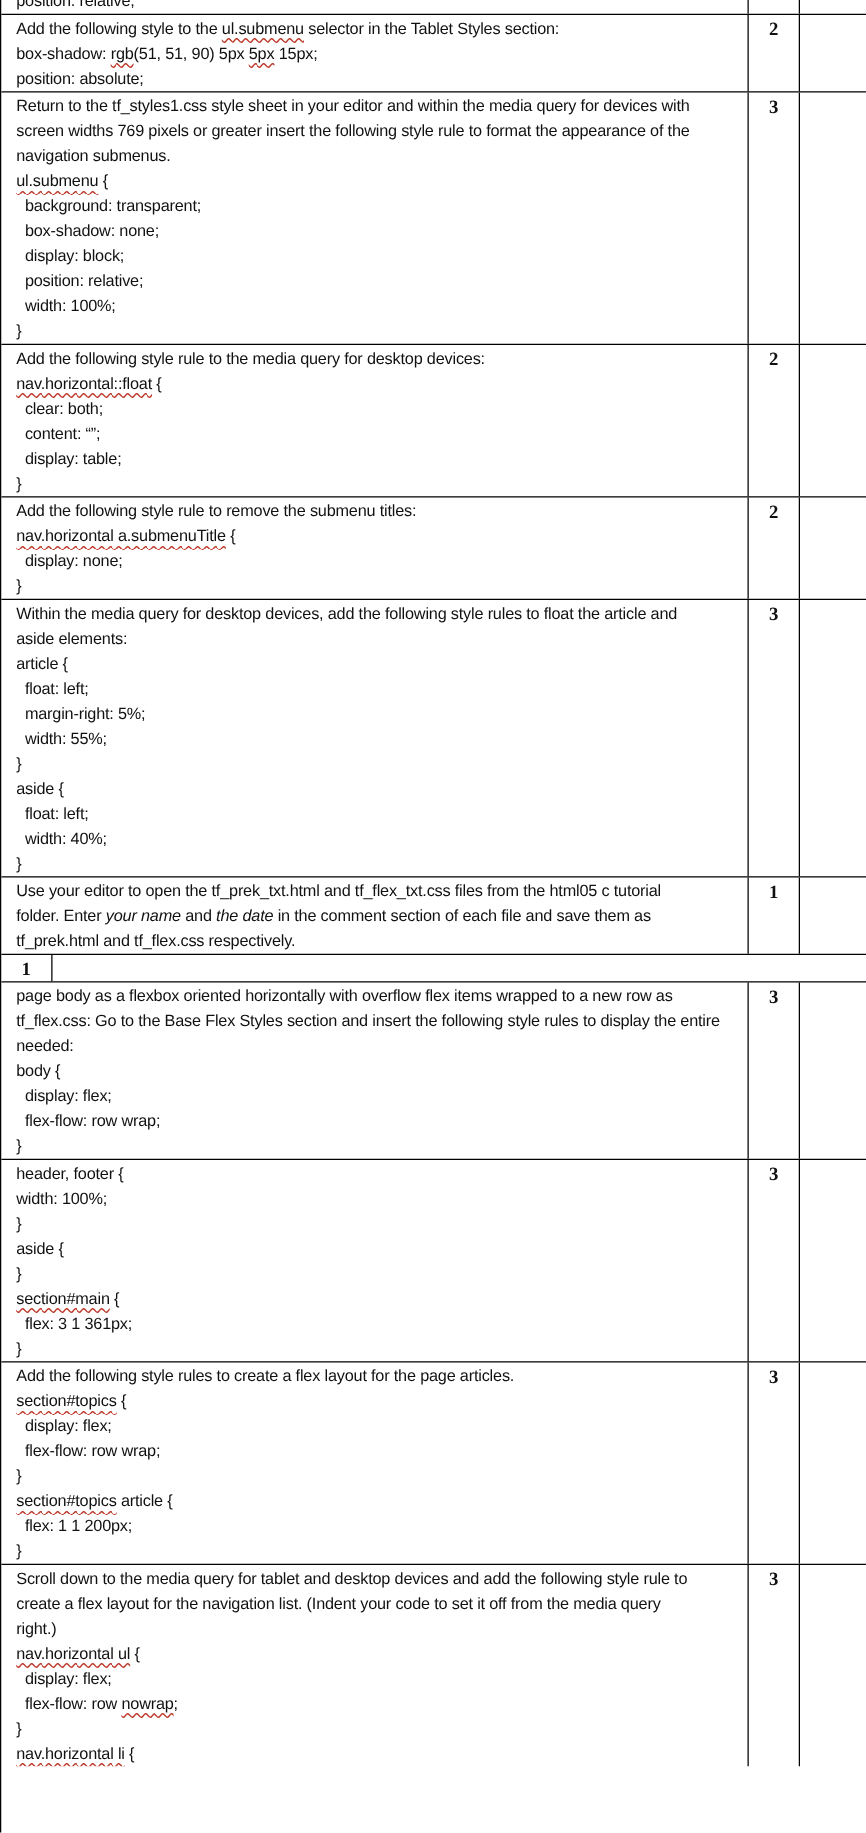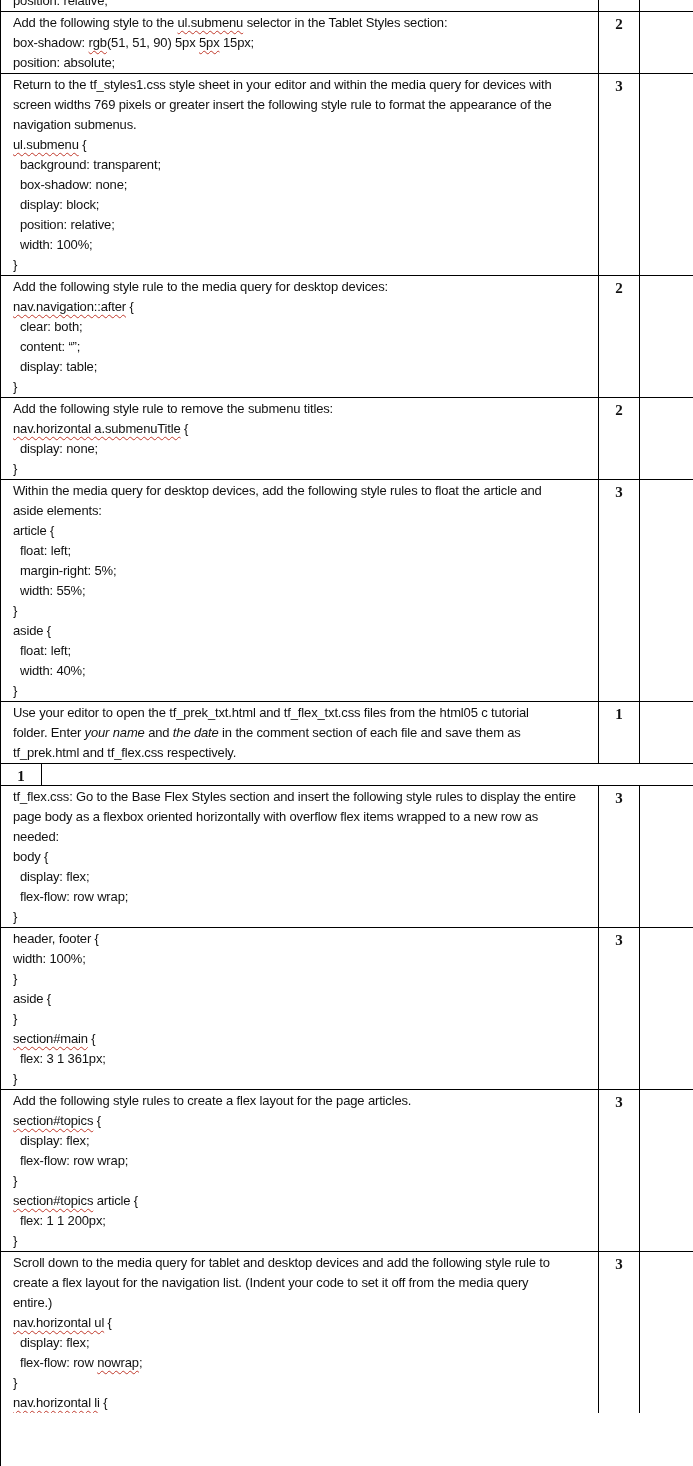--- a/index.html
+++ b/index.html
@@ -80,21 +80,21 @@
           <div class="line"><span>  position: relative;</span></div>
           <div class="line"><span>  width: 100%;</span></div>
           <div class="line"><span>}</span></div>
         </div>
         <div class="cell pts-cell">3</div>
         <div class="cell end-cell"></div>
       </div>
       <div class="row">
         <div class="cell text-cell">
           <div class="line"><span>Add the following style rule to the media query for desktop devices:</span></div>
-          <div class="line"><span class="sq">nav.navigation::after</span><span> {</span></div>
+          <div class="line"><span class="sq">nav.horizontal::float</span><span> {</span></div>
           <div class="line"><span>  clear: both;</span></div>
           <div class="line"><span>  content: “”;</span></div>
           <div class="line"><span>  display: table;</span></div>
           <div class="line"><span>}</span></div>
         </div>
         <div class="cell pts-cell">2</div>
         <div class="cell end-cell"></div>
       </div>
       <div class="row">
         <div class="cell text-cell">
@@ -131,22 +131,22 @@
         </div>
         <div class="cell pts-cell">1</div>
         <div class="cell end-cell"></div>
       </div>
       <div class="row">
         <div class="cell pts-cell">1</div>
         <div class="cell end-cell"></div>
       </div>
       <div class="row">
         <div class="cell text-cell">
+          <div class="line"><span>page body as a flexbox oriented horizontally with overflow flex items wrapped to a new row as</span></div>
           <div class="line"><span>tf_flex.css: Go to the Base Flex Styles section and insert the following style rules to display the entire</span></div>
-          <div class="line"><span>page body as a flexbox oriented horizontally with overflow flex items wrapped to a new row as</span></div>
           <div class="line"><span>needed:</span></div>
           <div class="line"><span>body {</span></div>
           <div class="line"><span>  display: flex;</span></div>
           <div class="line"><span>  flex-flow: row wrap;</span></div>
           <div class="line"><span>}</span></div>
         </div>
         <div class="cell pts-cell">3</div>
         <div class="cell end-cell"></div>
       </div>
       <div class="row">
@@ -174,21 +174,21 @@
           <div class="line"><span>  flex: 1 1 200px;</span></div>
           <div class="line"><span>}</span></div>
         </div>
         <div class="cell pts-cell">3</div>
         <div class="cell end-cell"></div>
       </div>
       <div class="row">
         <div class="cell text-cell">
           <div class="line"><span>Scroll down to the media query for tablet and desktop devices and add the following style rule to</span></div>
           <div class="line"><span>create a flex layout for the navigation list. (Indent your code to set it off from the media query</span></div>
-          <div class="line"><span>entire.)</span></div>
+          <div class="line"><span>right.)</span></div>
           <div class="line"><span class="sq">nav.horizontal ul</span><span> {</span></div>
           <div class="line"><span>  display: flex;</span></div>
           <div class="line"><span>  flex-flow: row </span><span class="sq">nowrap</span><span>;</span></div>
           <div class="line"><span>}</span></div>
           <div class="line"><span class="sq">nav.horizontal li</span><span> {</span></div>
         </div>
         <div class="cell pts-cell">3</div>
         <div class="cell end-cell"></div>
       </div>
     </div>

